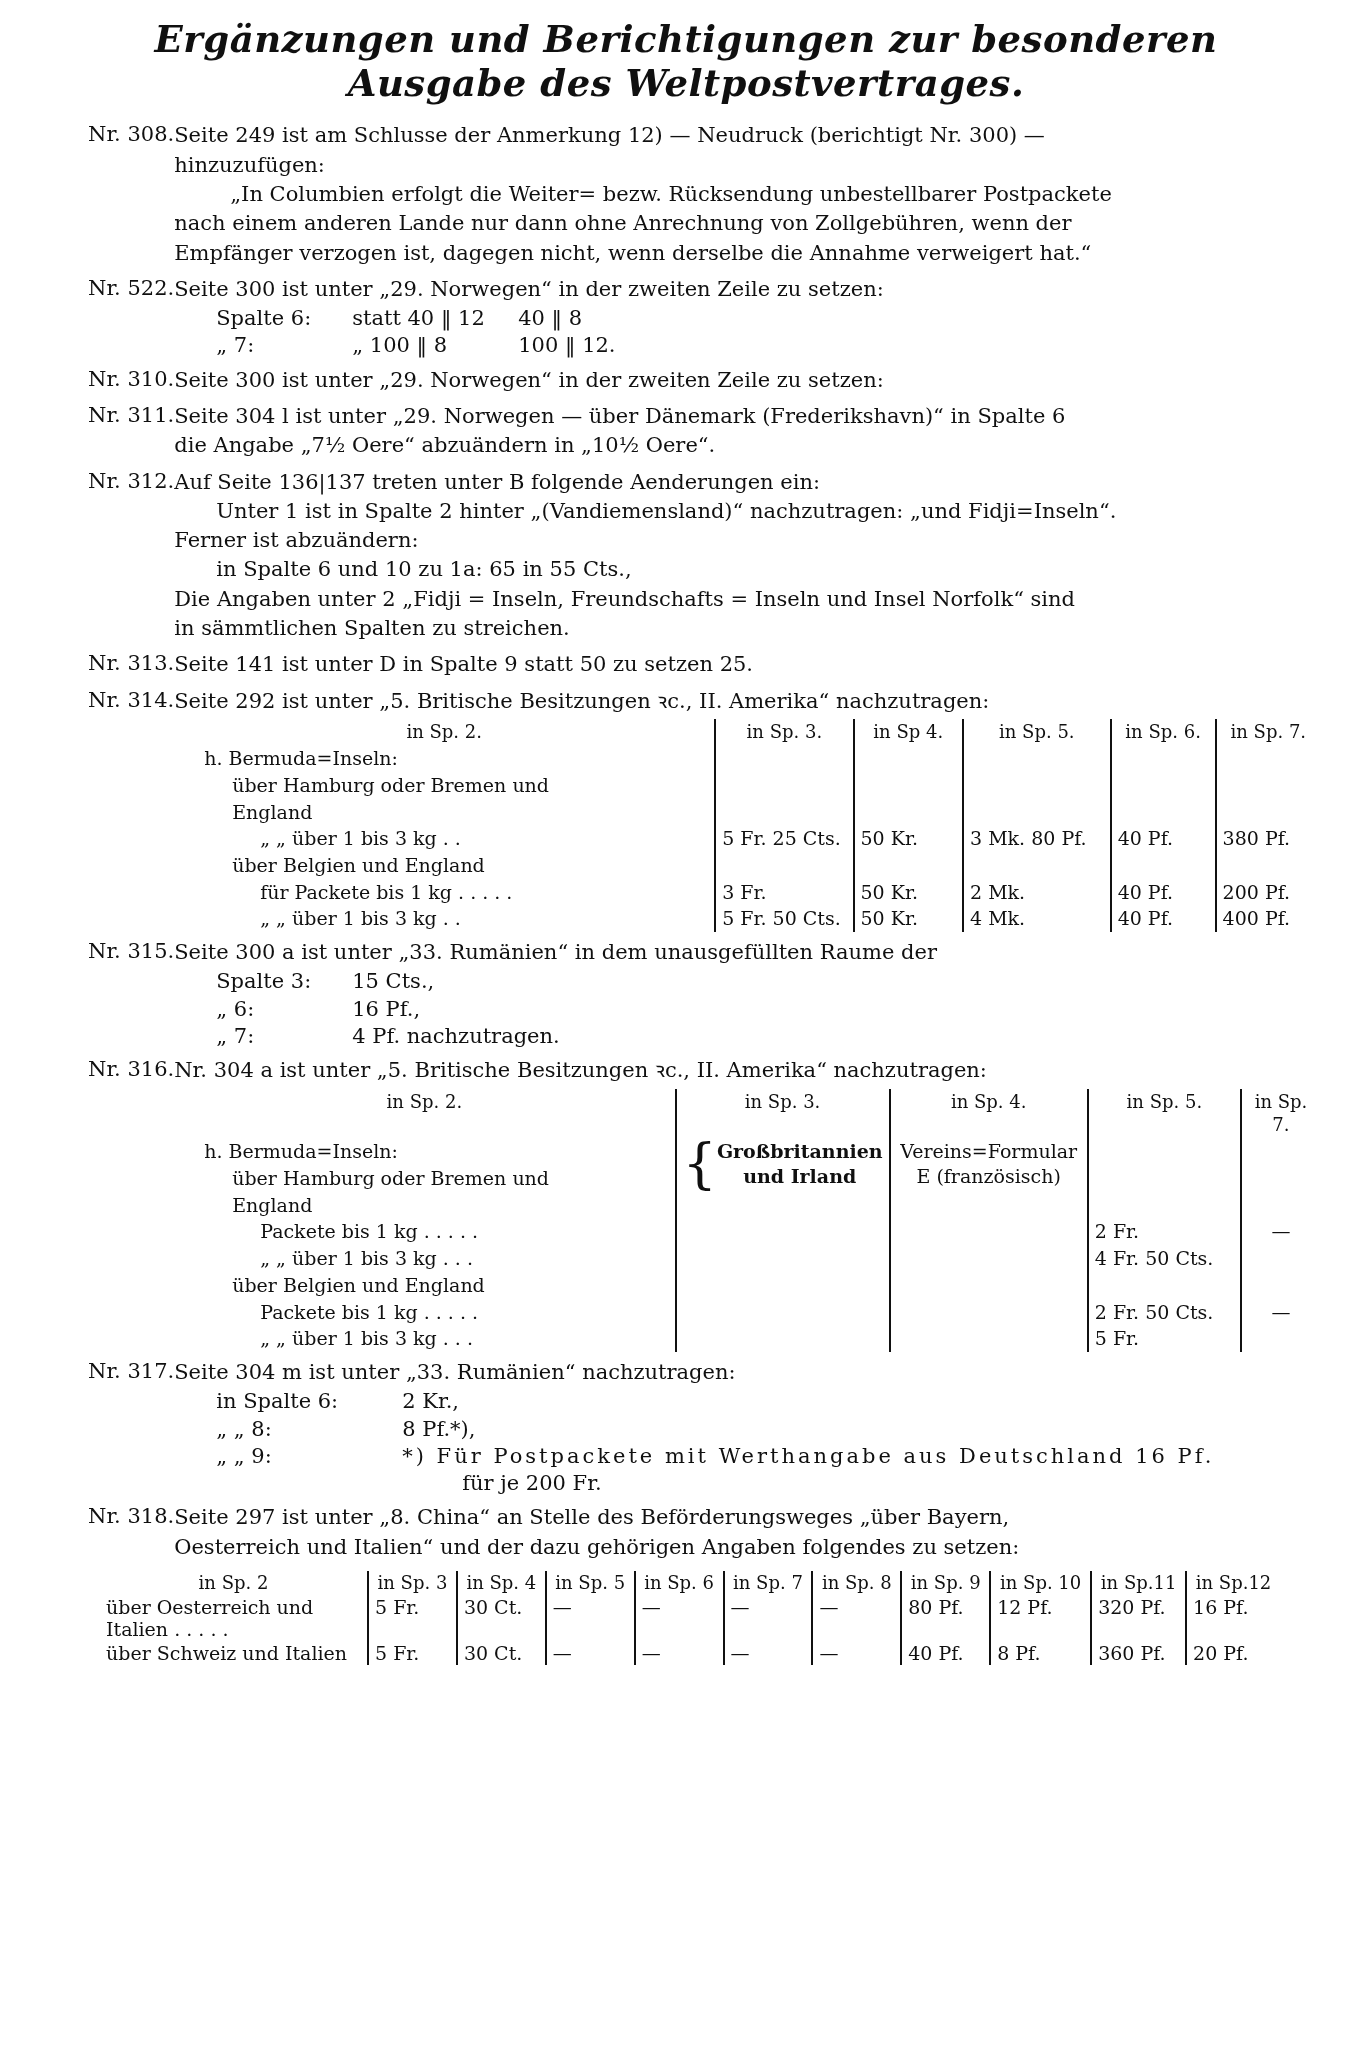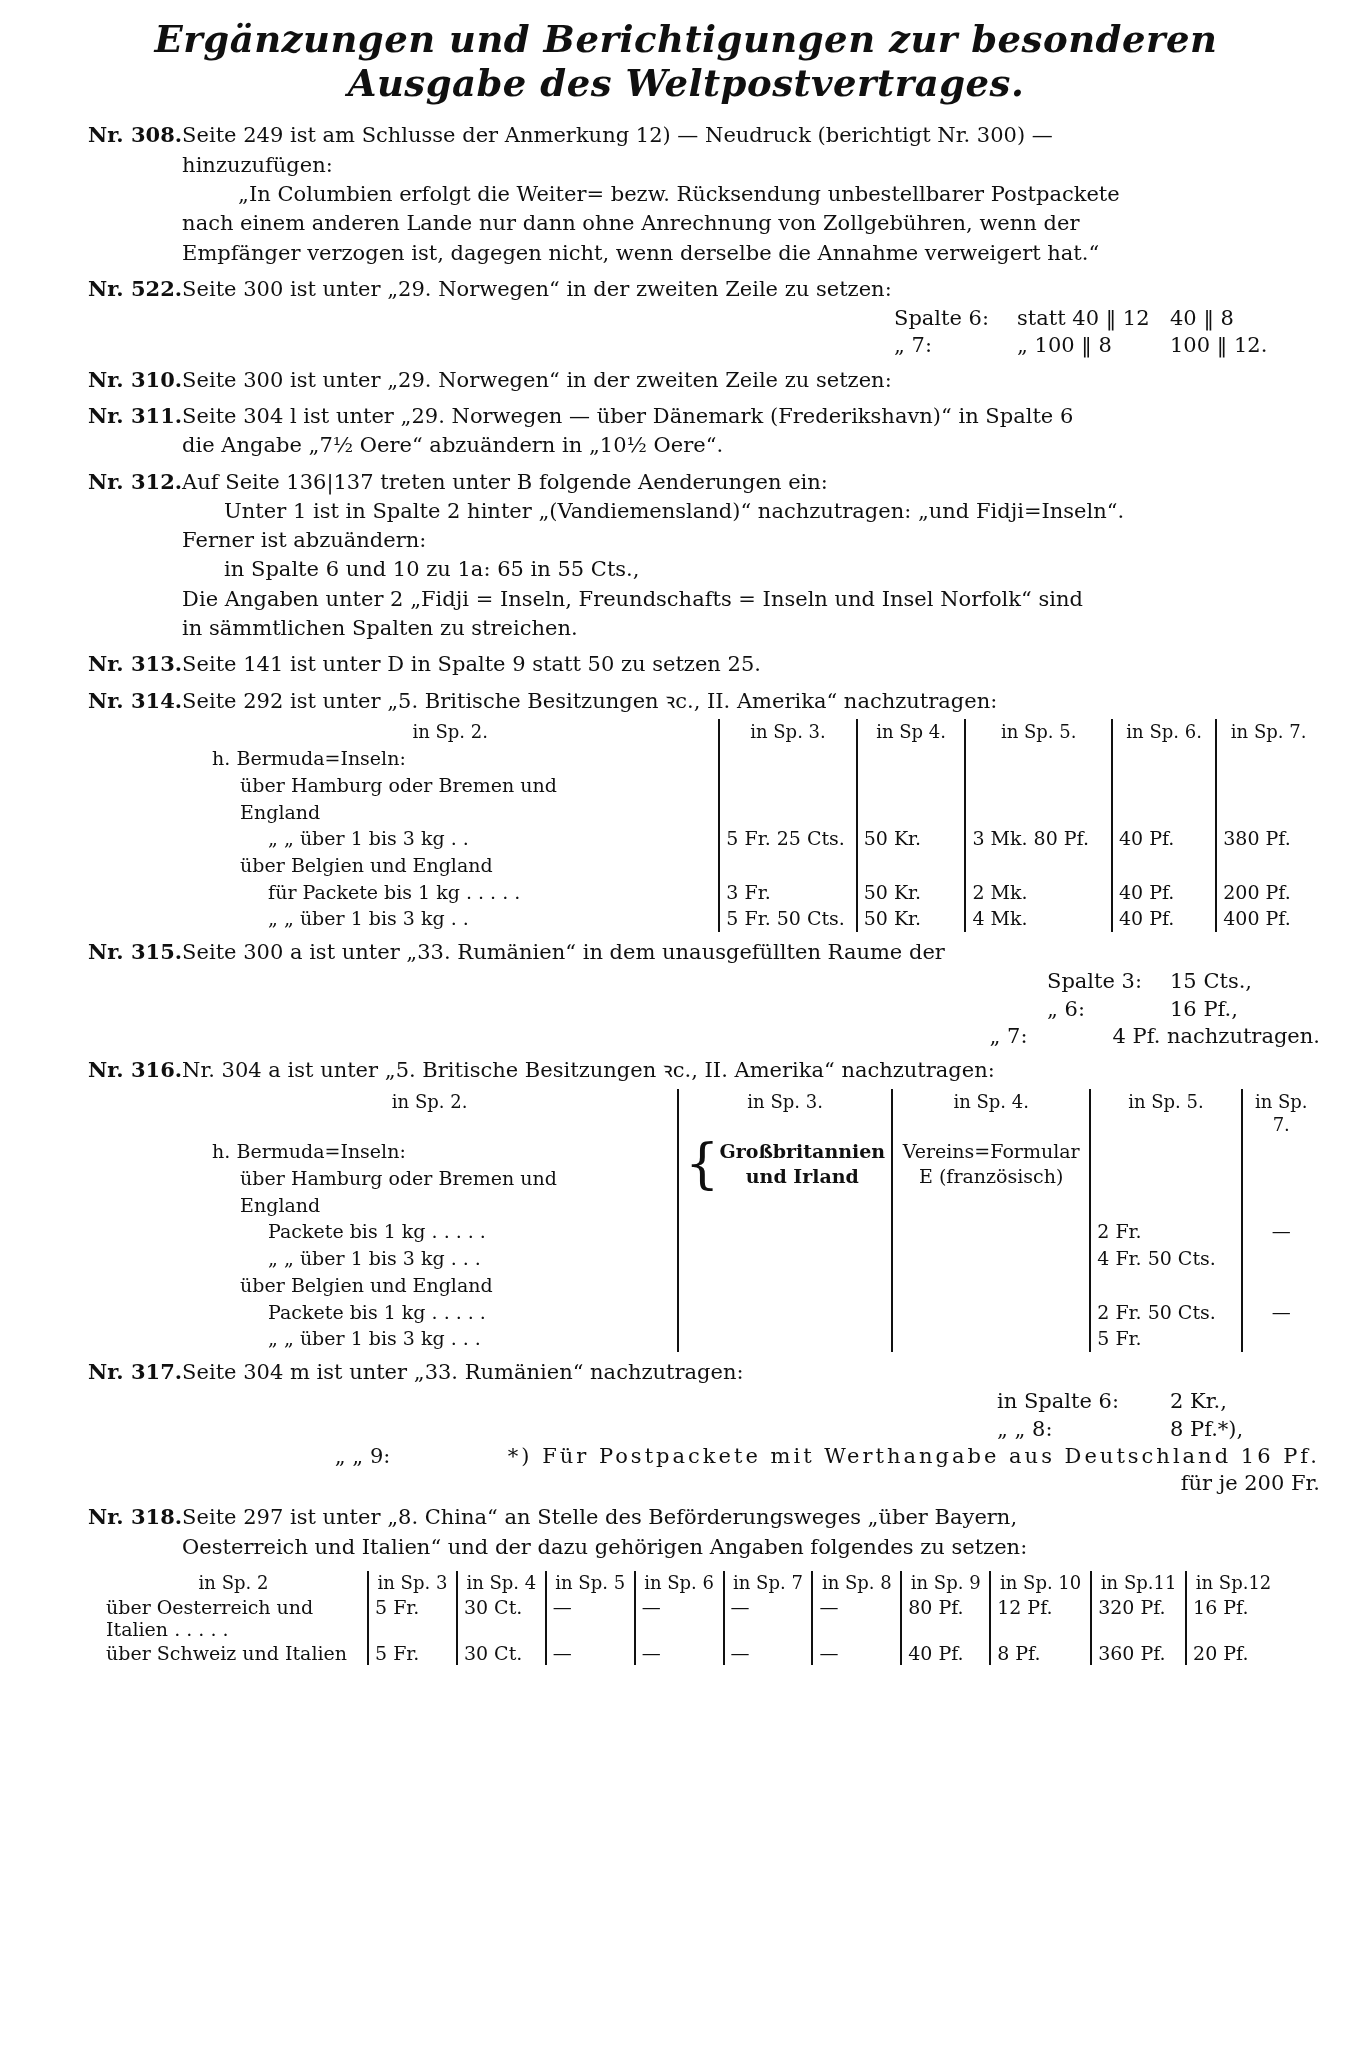--- a/index.html
+++ b/index.html
@@ -42,41 +42,40 @@
   .art {
     display: flex;
     align-items: flex-start;
     margin-top: 7px;
   }
   .art-no {
     flex: 0 0 125px;
     text-align: right;
     padding-left: 48px;
     font-size: 21px;
-    font-weight: 700;
+    font-weight: 400;
     white-space: nowrap;
     box-sizing: border-box;
   }
   .art-body {
     flex: 1 1 auto;
     font-size: 21px;
     line-height: 1.30;
   }
   .art-body p { margin: 0 0 2px 0; }
   .ind1 { margin-left: 42px !important; }
   .ind2 { margin-left: 84px !important; }
   .quote { margin-left: 56px !important; }
   .small { font-size: 19px; }
 
   
   .kv {
     display: flex;
-    gap: 3px;
+    gap: 16px;
     margin-left: 42px;
-    justify-content: flex-end;
   }
   .kv .c1 { width: 120px; }
   .kv .c2 { width: 150px; }
   .kv .c3 { width: 150px; }
 
   
   table.tbl {
     border-collapse: collapse;
     width: 100%;
     font-size: 19px;

